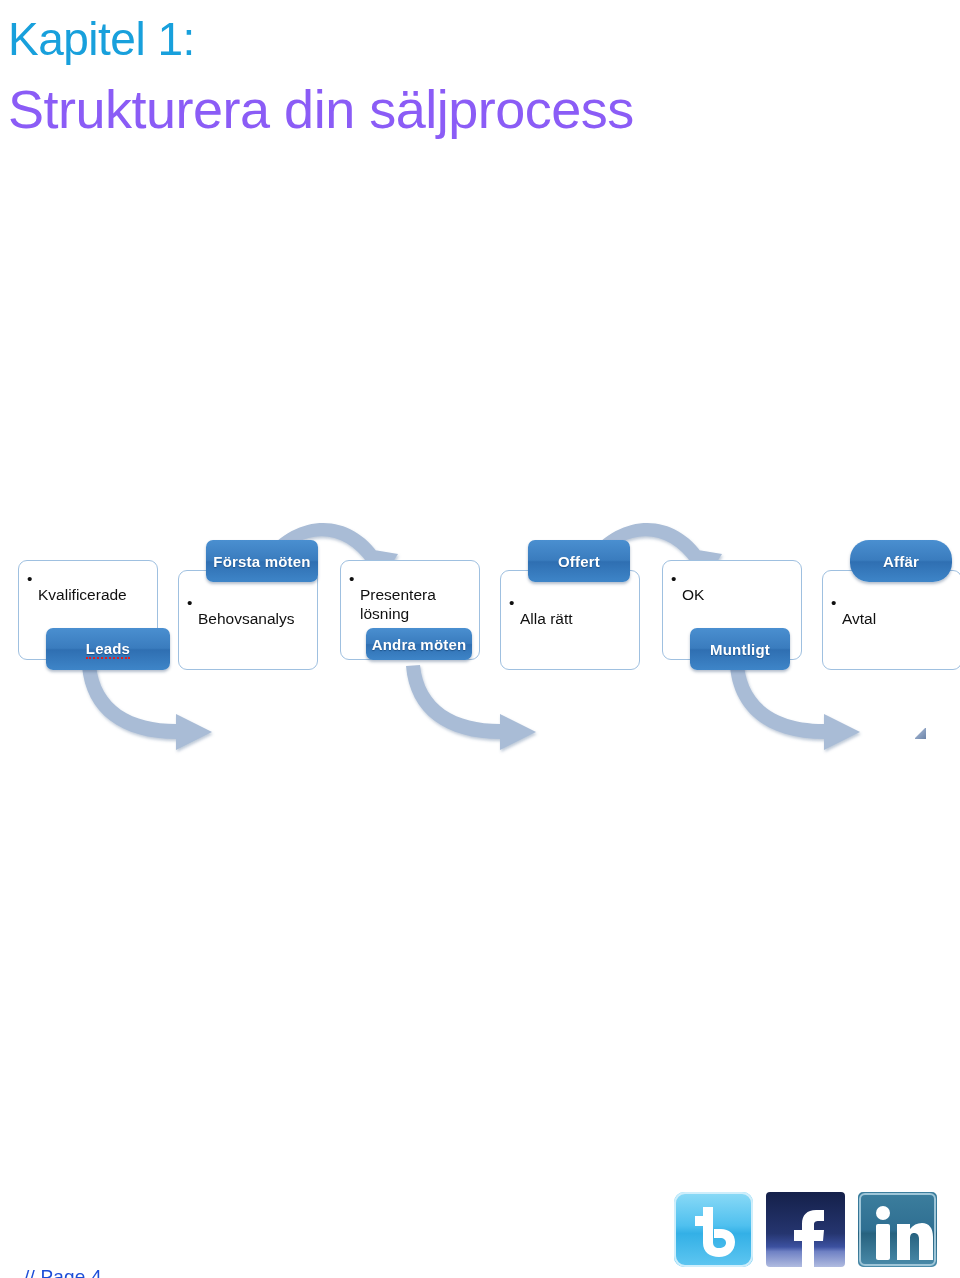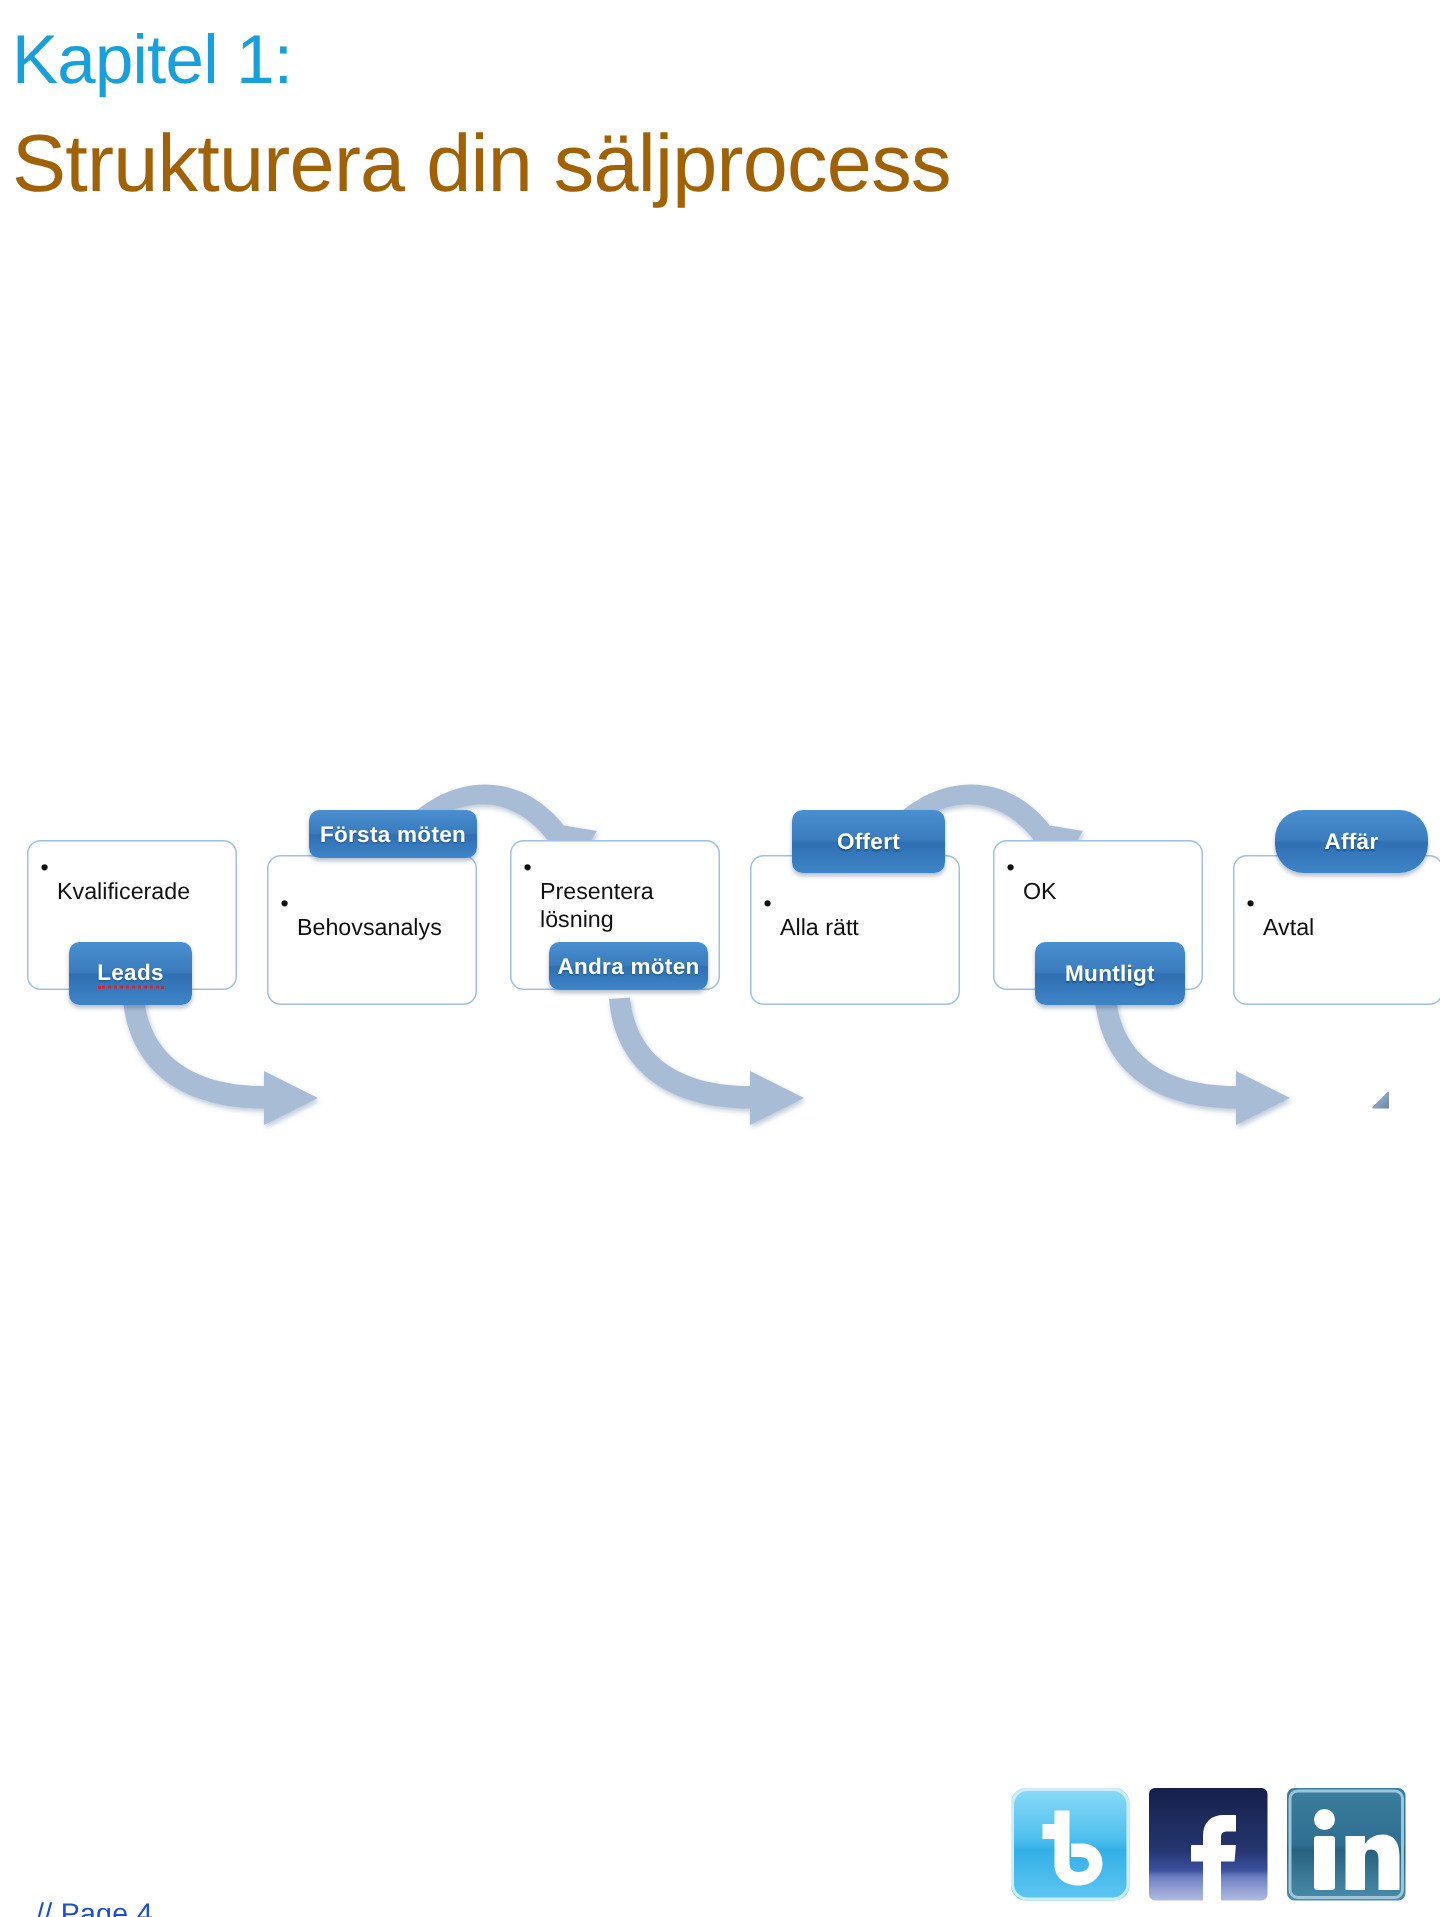--- a/index.html
+++ b/index.html
@@ -30,21 +30,21 @@
     font-size: 46px;
     line-height: 74px;
     color: #18a0dc;
     font-weight: 400;
     letter-spacing: -0.5px;
     white-space: nowrap;
   }
   .title-line2 {
     font-size: 54px;
     line-height: 66px;
-    color: #a16207;
+    color: #8b5cf6;
     font-weight: 400;
     letter-spacing: -0.5px;
     white-space: nowrap;
   }
 
   
   #diagram {
     position: absolute;
     left: 0;
     top: 488px;
@@ -182,34 +182,34 @@
     </svg>
 
     <div class="stage">
       <div class="stage-body" style="left:18px; top:72px; width:140px; height:100px;"></div>
       <div class="stage-bullets" style="left:18px; top:72px; width:140px;">
         <div class="bullet-row">
           <span class="bullet">•</span>
           <span class="btext">Kvalificerade</span>
         </div>
       </div>
-      <div class="stage-label misspelled" style="left:46px; top:140px; width:82px; height:42px;">
+      <div class="stage-label misspelled" style="left:46px; top:140px; width:124px; height:42px;">
         <span class="lbl">Leads</span>
       </div>
     </div>
 
     <div class="stage">
       <div class="stage-body" style="left:178px; top:82px; width:140px; height:100px;"></div>
       <div class="stage-bullets" style="left:178px; top:96px; width:150px;">
         <div class="bullet-row">
           <span class="bullet">•</span>
           <span class="btext">Behovsanalys</span>
         </div>
       </div>
-      <div class="stage-label" style="left:206px; top:52px; width:112px; height:32px;align-items:center;">
+      <div class="stage-label" style="left:206px; top:52px; width:112px; height:42px;align-items:center;">
         <span class="lbl">Första möten</span>
       </div>
     </div>
 
     <div class="stage">
       <div class="stage-body" style="left:340px; top:72px; width:140px; height:100px;"></div>
       <div class="stage-bullets" style="left:340px; top:72px; width:148px;">
         <div class="bullet-row">
           <span class="bullet">•</span>
           <span class="btext">Presentera

